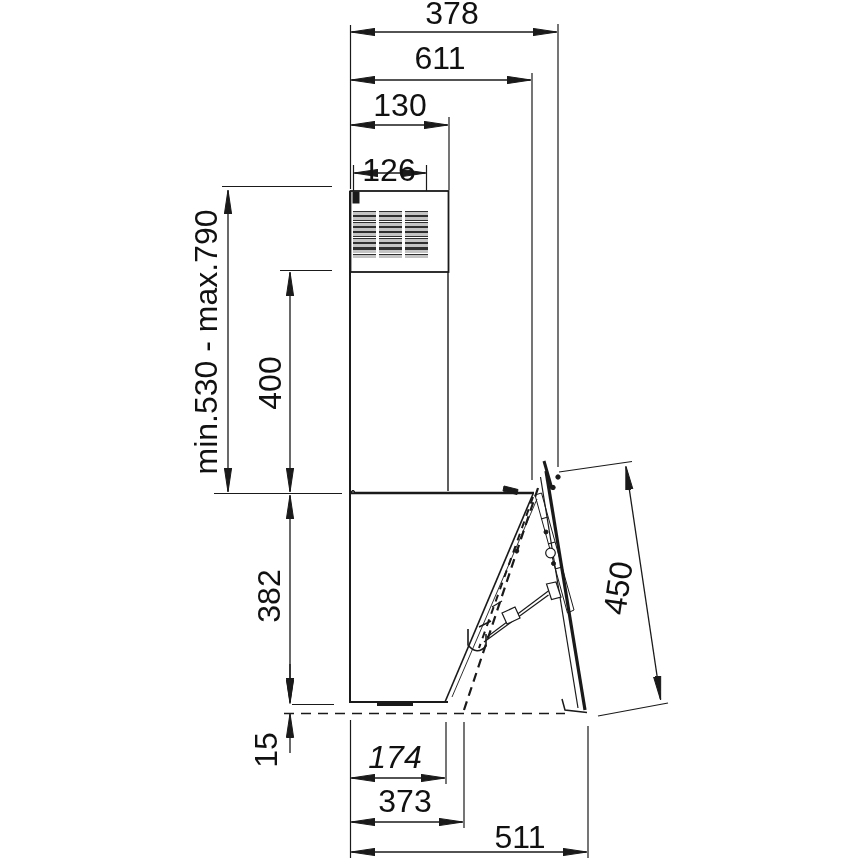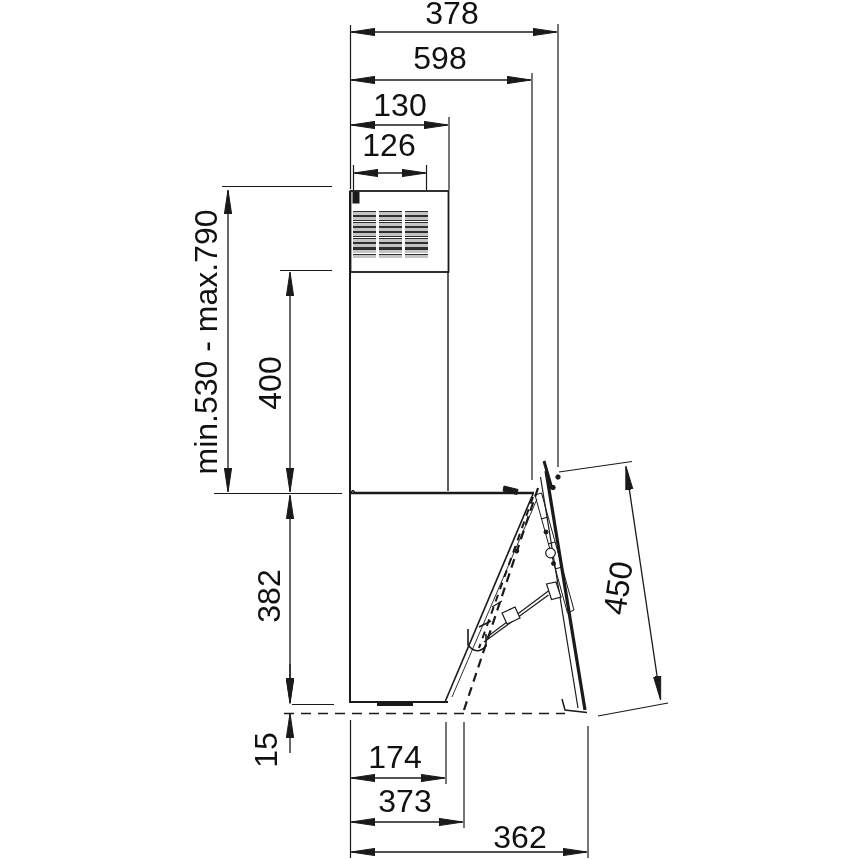--- a/index.html
+++ b/index.html
@@ -131,25 +131,25 @@
     </g>
   </svg>
 
   <div class="grille">
     <div class="col"></div>
     <div class="col"></div>
     <div class="col"></div>
   </div>
 
   <div class="dim" style="left:452px;top:13px;">378</div>
-  <div class="dim" style="left:440px;top:58px;">598</div>
+  <div class="dim" style="left:440px;top:58px;">611</div>
   <div class="dim" style="left:400px;top:105px;">130</div>
-  <div class="dim" style="left:389px;top:145px;">126</div>
+  <div class="dim" style="left:389px;top:170px;">126</div>
   <div class="dim vert" style="left:206px;top:342px;">min.530 - max.790</div>
   <div class="dim vert" style="left:270px;top:383px;">400</div>
   <div class="dim vert" style="left:269px;top:596px;">382</div>
   <div class="dim vert" style="left:266px;top:750px;">15</div>
   <div class="dim tilt" style="left:618px;top:588px;">450</div>
-  <div class="dim" style="left:395px;top:757px;">174</div>
+  <div class="dim" style="left:395px;top:757px;font-style:italic;">174</div>
   <div class="dim" style="left:405px;top:801px;">373</div>
-  <div class="dim" style="left:520px;top:837px;">362</div>
+  <div class="dim" style="left:520px;top:837px;">511</div>
 
 </div>
 
 </body></html>

